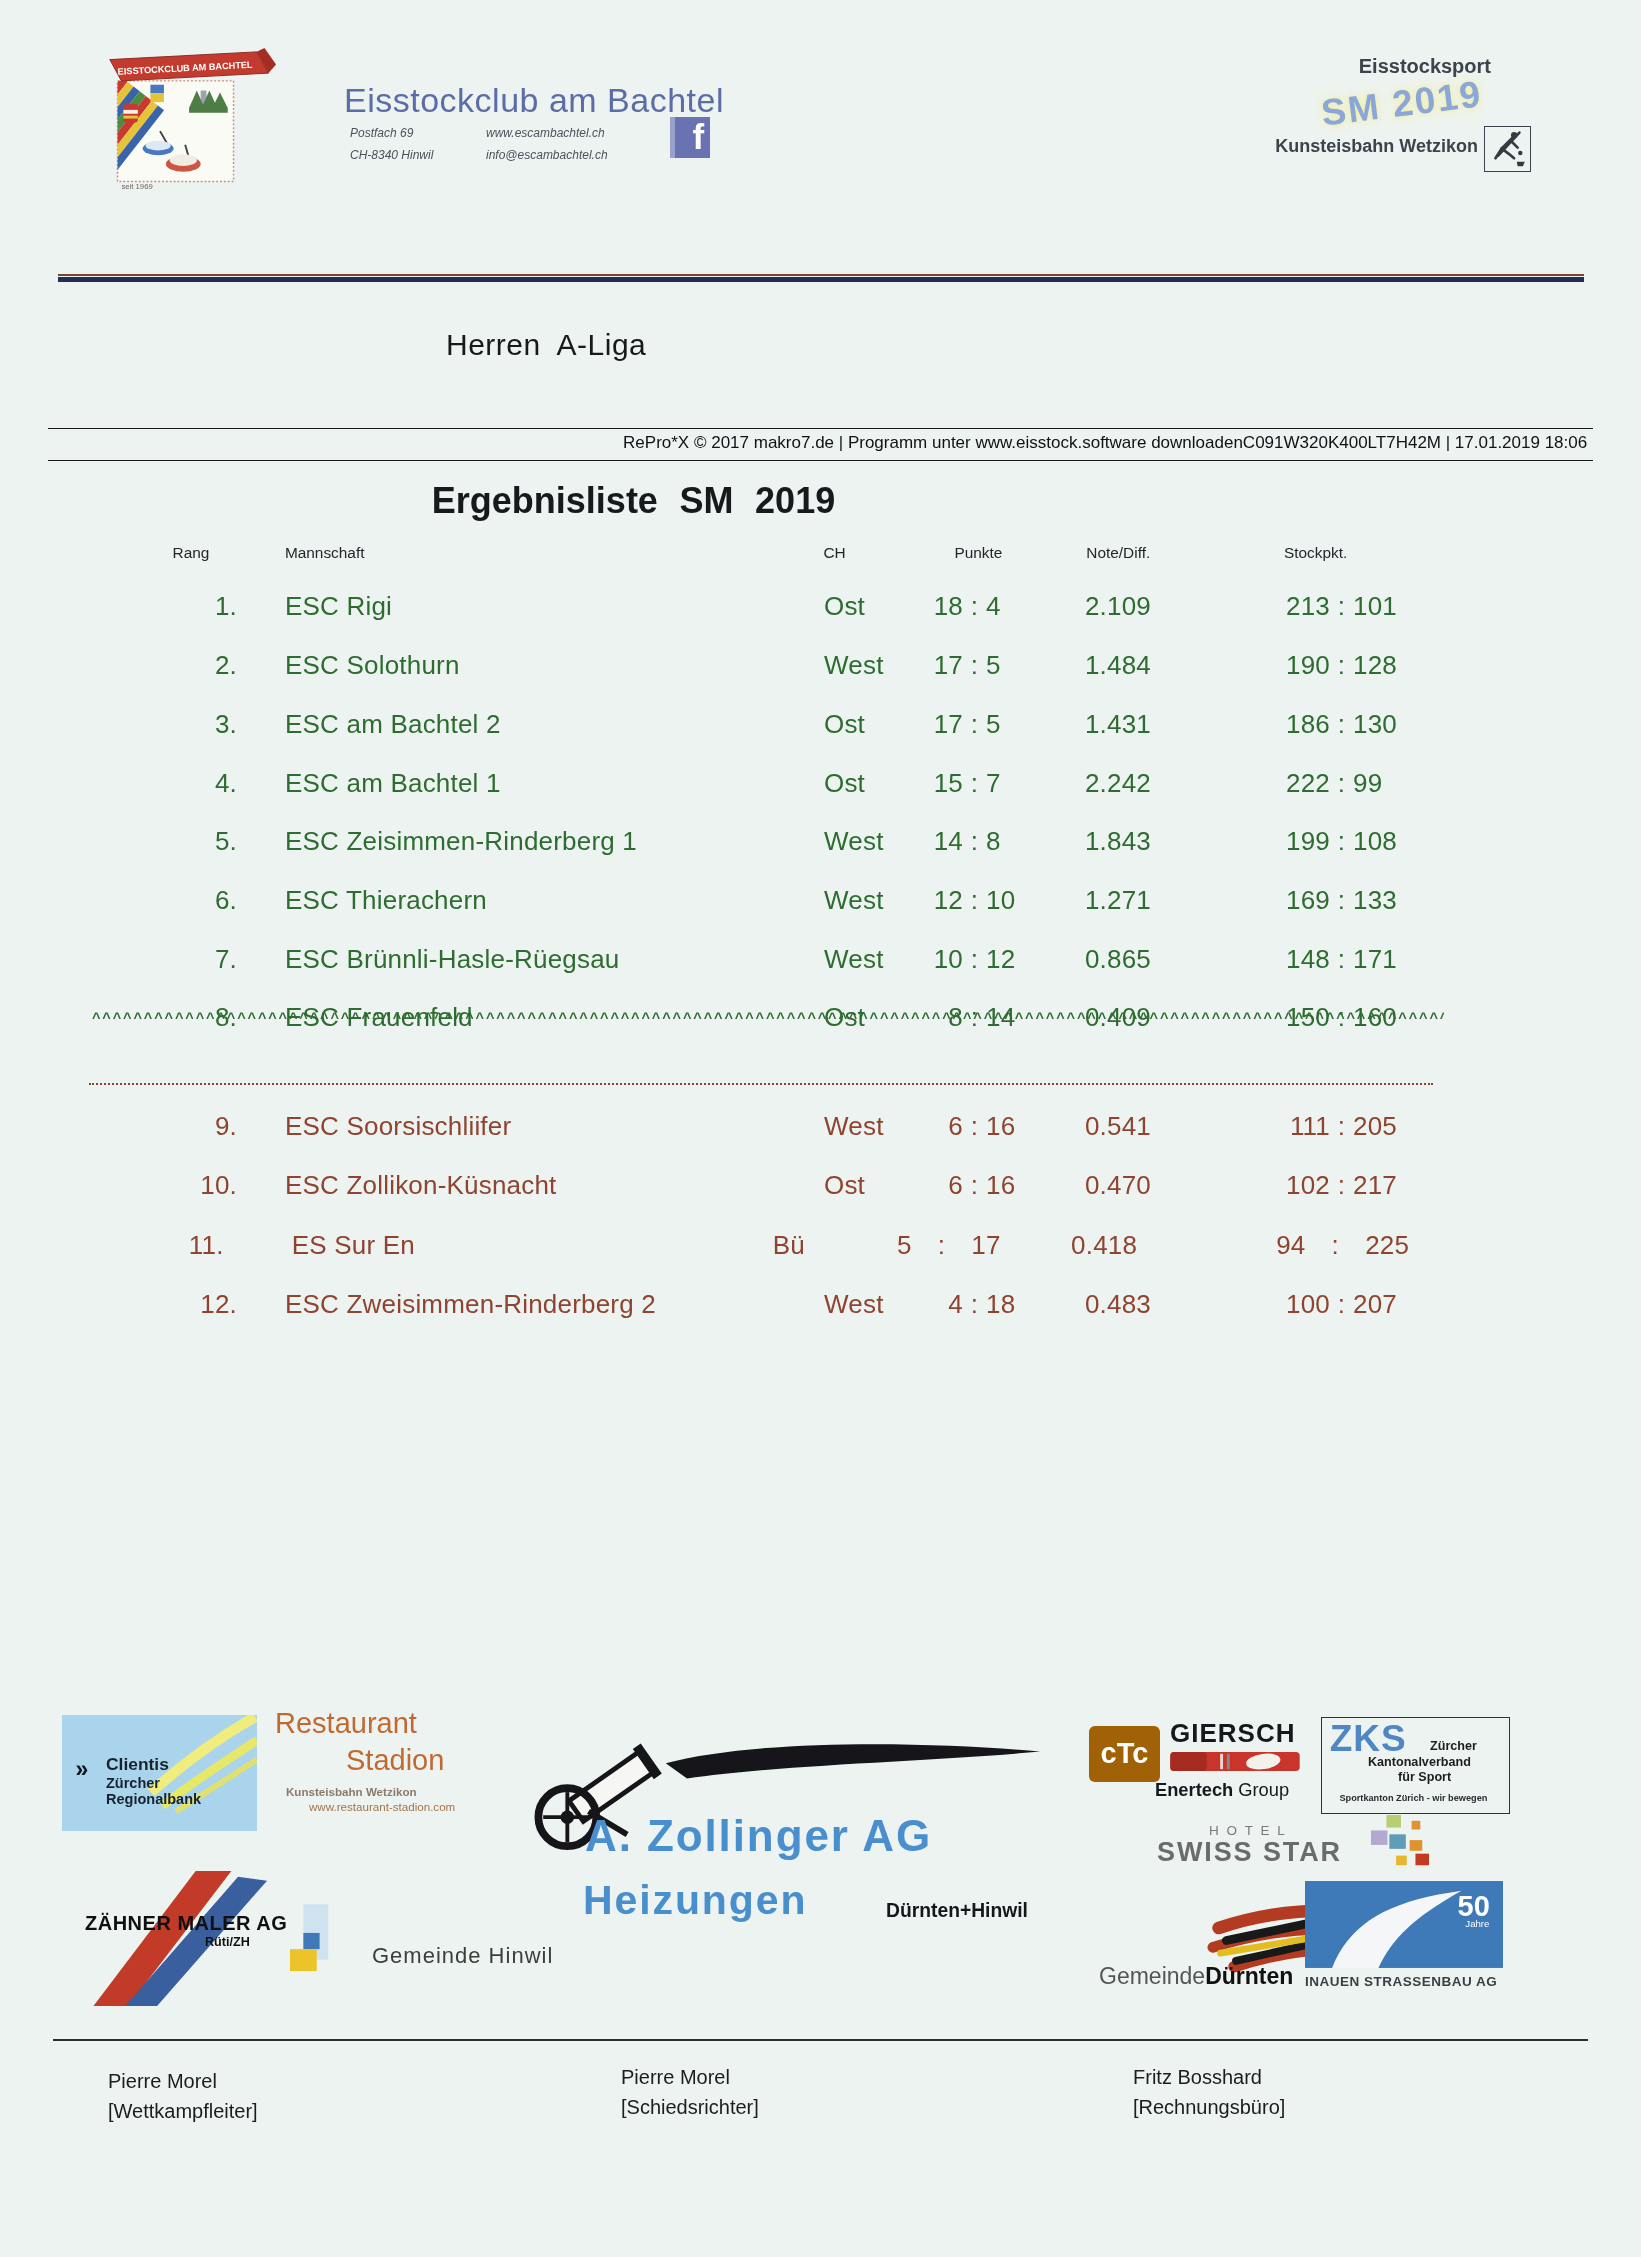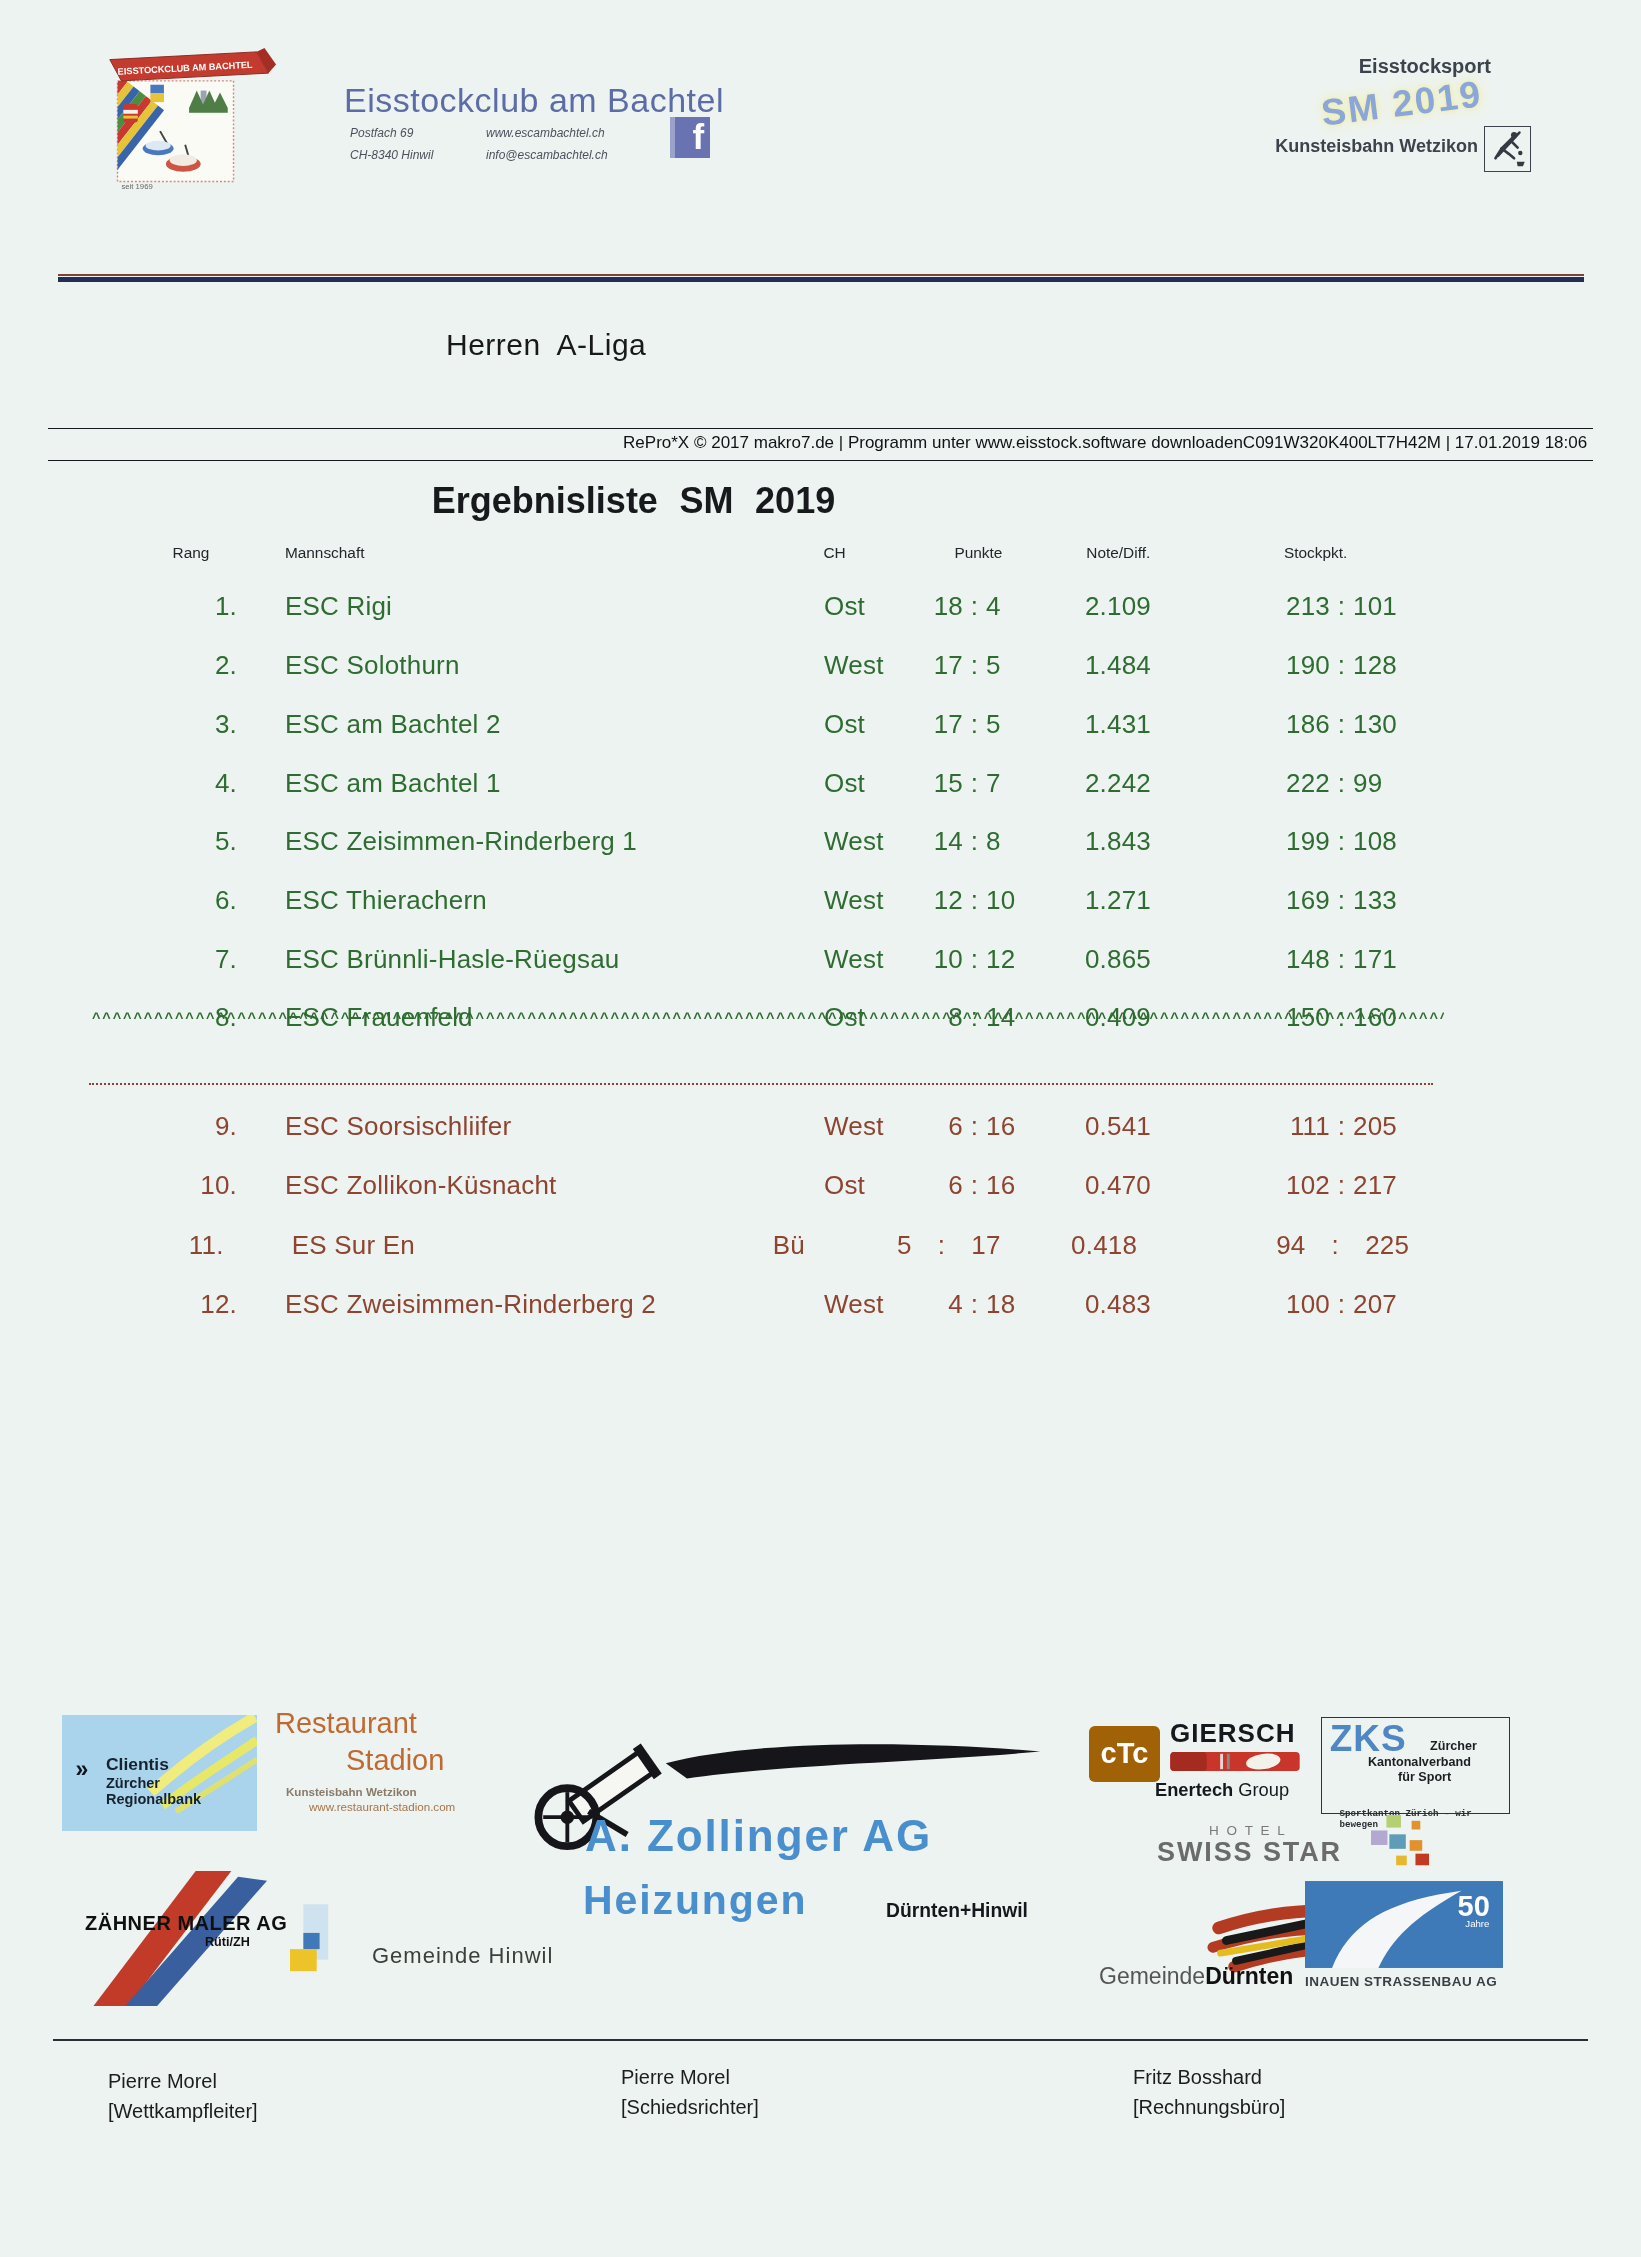--- a/index.html
+++ b/index.html
@@ -77,21 +77,21 @@
            color:#fff;font-size:29px;font-weight:bold;text-align:center;line-height:54px;}
   .giersch{left:1170px;top:1718px;font-size:26px;font-weight:bold;color:#15181d;letter-spacing:1px;}
   .enertech{left:1155px;top:1779px;font-size:18.3px;color:#15181d;}
   .enertech b{font-weight:bold;}
 
   .zks-box{left:1321px;top:1717px;width:189px;height:97px;border:1.9px solid #2f3237;}
   .zks-abbr{position:absolute;left:7.7px;top:0px;font-size:37px;font-weight:bold;color:#4f86c4;letter-spacing:1px;}
   .zks-l1{position:absolute;left:108px;top:21px;font-size:12.6px;font-weight:bold;color:#1c1e22;}
   .zks-l2{position:absolute;left:46px;top:37px;font-size:12.6px;font-weight:bold;color:#1c1e22;}
   .zks-l3{position:absolute;left:46px;top:52px;font-size:12.6px;font-weight:bold;color:#1c1e22;margin-left:30px;}
-  .zks-tag{position:absolute;left:17.4px;top:90px;font-size:9.2px;font-weight:bold;color:#2a2d31;font-family:Liberation Mono, monospace;}
+  .zks-tag{position:absolute;left:17.4px;top:75px;font-size:9.2px;font-weight:bold;color:#2a2d31;}
 
   .hotel{left:1209px;top:1823px;font-size:13.5px;letter-spacing:7.7px;color:#7a7a7a;}
   .swiss-star{left:1157px;top:1837px;font-size:27px;font-weight:bold;color:#6b6b6b;letter-spacing:1.9px;}
 
   .zaehner-name{left:85px;top:1912px;font-size:20px;font-weight:bold;color:#101010;letter-spacing:0.5px;}
   .zaehner-loc{left:205px;top:1935px;font-size:12.6px;font-weight:bold;color:#101010;}
 
   .hinwil-text{left:372px;top:1943px;font-size:22px;color:#3a3f3a;letter-spacing:1px;}
 
   .duernten-text{left:1099px;top:1963px;font-size:23px;color:#555;}

